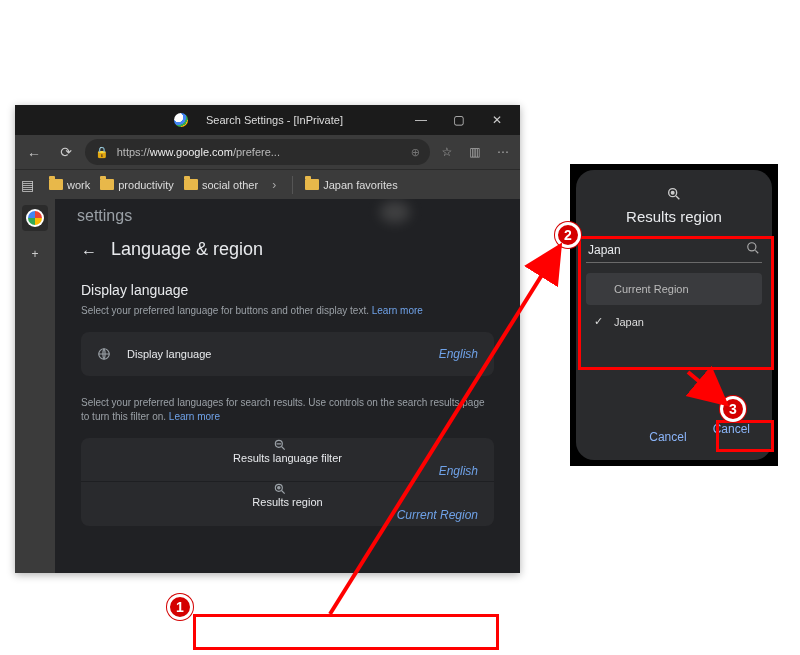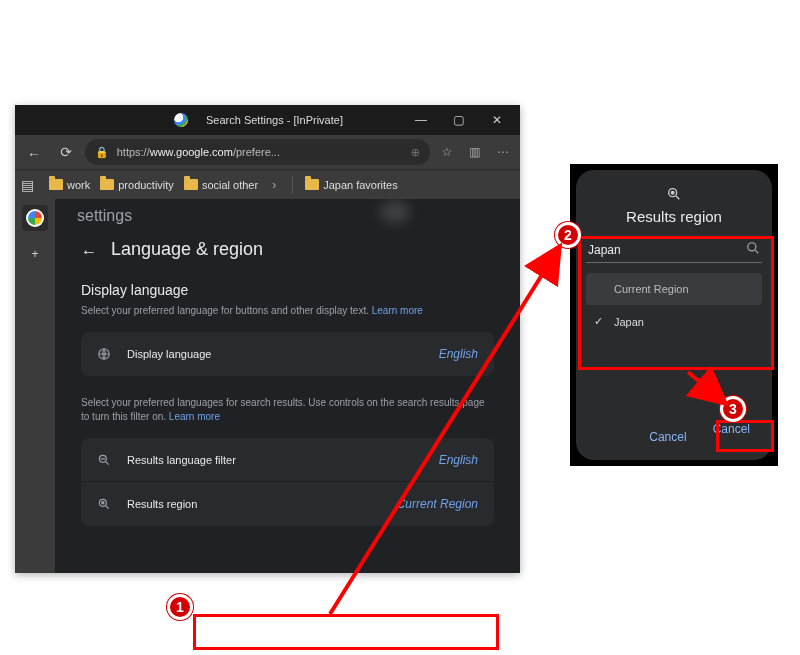--- a/index.html
+++ b/index.html
@@ -83,21 +83,21 @@
     .section-desc { font-size: 10px; color: #9aa0a6; margin-bottom: 14px; line-height: 1.4; }
     .link { color: #6fa2e8; }
     .setting-card {
       background: #292a2d; border-radius: 8px; height: 44px; display: flex; align-items: center; padding: 0 16px; margin-bottom: 12px;
     }
     .card-icon { width: 18px; margin-right: 12px; color: #9aa0a6; display:flex; }
     .card-label { font-size: 11px; color: #e8eaed; }
     .card-val { margin-left: auto; font-size: 12px; color: #6fa2e8; font-style: italic; }
     .section2 { margin-top: 20px; }
     .card-stack { background: #292a2d; border-radius: 8px; overflow: hidden; }
-    .card-stack .setting-card { background: transparent; border-radius: 0; margin: 0; border-bottom: 1px solid #1e1f22; }
+    .card-stack .setting-card { background: transparent; border-radius: 0; margin: 0; border-bottom: 1px solid #1e1f22; flex-direction: column; }
     .card-stack .setting-card:last-child { border-bottom: none; }
 
     
     .dialog-wrap {
       position: absolute; left: 570px; top: 164px; width: 208px; height: 302px; background: #000;
     }
     .dialog {
       position: absolute; left: 6px; top: 6px; right: 6px; bottom: 6px; background: #2a2b2d; border-radius: 18px; padding: 12px 10px 10px 10px; color: #e8eaed;
     }
     .dlg-icon { display:flex; justify-content:center; margin-top: 4px; color: #ccc; }

